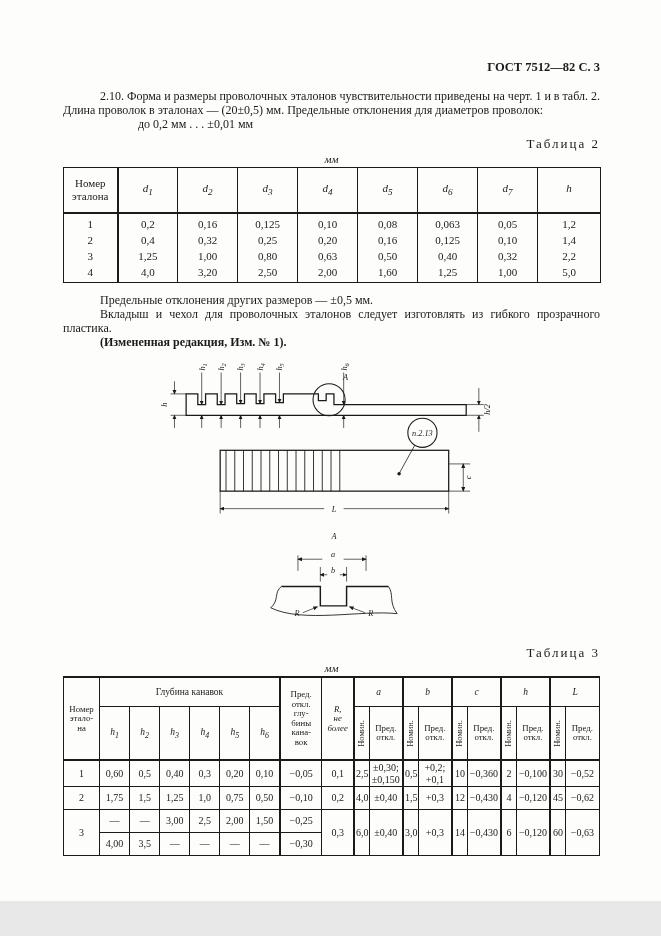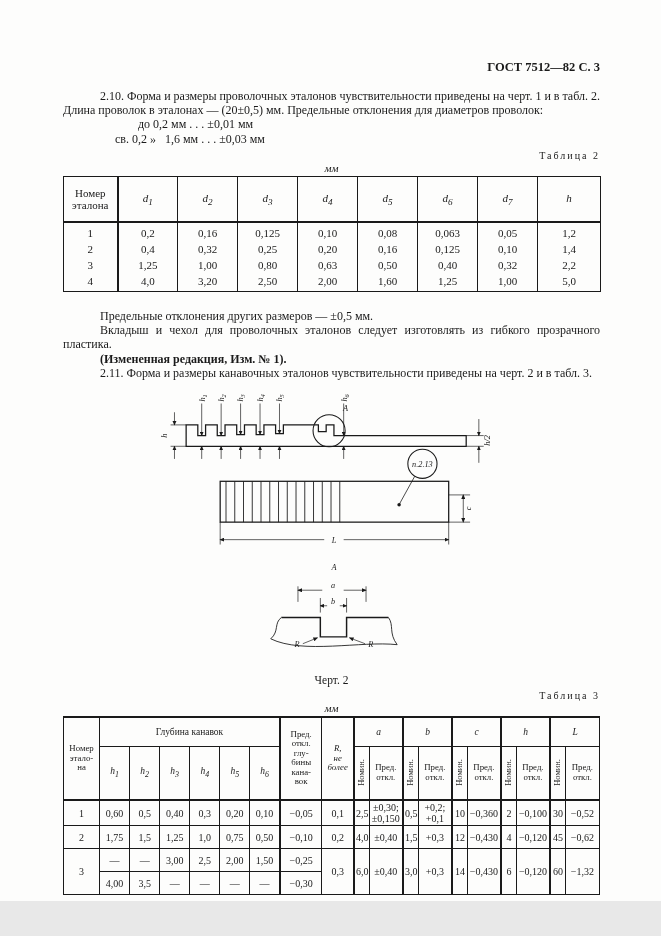--- a/index.html
+++ b/index.html
@@ -4,34 +4,34 @@
 <style>
   html,body{margin:0;padding:0;background:#e8e8e8;}
   .page{position:relative;width:661px;height:901px;background:#fdfdfc;color:#1a1a1a;
         font-family:"Liberation Serif", serif;font-size:12px;overflow:hidden;}
   .content{padding:60px 61px 0 63px;}
   .hdr{text-align:right;font-weight:bold;font-size:12.5px;margin-bottom:14px;}
   .para{ text-align:justify;line-height:1.18;}
   .ind{ text-indent:37px;}
   .tol{white-space:pre;line-height:1.2;}
   .tol1{padding-left:75px;} .tol2{padding-left:52px;} .tol3{padding-left:60px;}
-  .capr{text-align:right;font-size:10px;letter-spacing:2px;margin-top:4px;}
+  .capr{text-align:right;font-size:13px;letter-spacing:2px;margin-top:4px;}
   .units{text-align:center;font-size:11px;margin:1px 0 2px 0;font-style:italic;}
   table{border-collapse:collapse;width:537px;table-layout:fixed;}
   td,th{border:1px solid #1a1a1a;text-align:center;vertical-align:middle;
         font-weight:normal;padding:1px 1px;}
   .t2{font-size:11px;}
   .t2 thead th{height:42px;border-bottom:2.5px solid #1a1a1a;}
   .t2 td{border-top:none;border-bottom:none;height:14px;}
   .t2 tr.first td{padding-top:3px;} .t2 tr.last td{padding-bottom:3px;}
   .t2 table, .t2 {border-top:1.5px solid #1a1a1a;border-bottom:1.5px solid #1a1a1a;}
   .c0{border-right:2px solid #1a1a1a;}
   .ital{font-style:italic;}
   .pl{white-space:pre-line;line-height:1.12;}
-  .midblock{margin-top:17px;}
+  .midblock{margin-top:10px;}
   .bold{font-weight:bold;}
   .fig{width:420px;margin:6px auto 0 auto;}
   .figcap{text-align:center;font-size:11.5px;margin-top:2px;}
   svg text{font-family:"Liberation Serif", serif;fill:#1a1a1a;}
   .dl{font-style:italic;font-size:8.5px;}
   .ssub{font-size:6.5px;}
   .t3{font-size:9.5px;margin-top:2px;border-top:2px solid #1a1a1a;border-bottom:1.5px solid #1a1a1a;}
   .t3 thead tr.h1 th{height:26px;}
   .t3 thead tr.h2 th{height:50px;}
   .t3 thead th{line-height:1.08;}
@@ -44,21 +44,20 @@
 </head>
 <body>
 
 <div class="page">
 <div class="content">
 
   <div class="hdr">ГОСТ 7512—82 С. 3</div>
 
   <div class="para ind">2.10. Форма и размеры проволочных эталонов чувствительности приведены на черт. 1 и в табл. 2. Длина проволок в эталонах — (20±0,5)  мм. Предельные отклонения для диаметров проволок:</div>
   <div class="tol tol1">до 0,2 мм . . . ±0,01 мм</div>
-  <div class="tol tol2">св. 0,2 »   1,6 мм . . . ±0,03 мм</div>
 
   <div class="capr">Таблица 2</div>
   <div class="units">мм</div>
 
   <table class="t2">
     <colgroup>
           <col style="width:54px">
           <col style="width:60px">
           <col style="width:60px">
           <col style="width:60px">
@@ -127,21 +126,20 @@
             <td>1,00</td>
             <td>5,0</td>
       </tr>
     </tbody>
   </table>
 
   <div class="midblock">
     <div class="para ind">Предельные отклонения других размеров — ±0,5 мм.</div>
     <div class="para ind">Вкладыш и чехол для проволочных эталонов следует изготовлять из гибкого прозрачного пластика.</div>
     <div class="para ind bold">(Измененная редакция, Изм. № 1).</div>
-    <div class="para ind">2.11.  Форма и размеры канавочных эталонов чувствительности приведены на черт. 2 и в табл. 3.</div>
   </div>
 
   <div class="fig">
     <svg width="420" height="282" viewBox="0 0 420 290">
       <defs>
         <marker id="arr" markerWidth="7" markerHeight="6" refX="6" refY="3" orient="auto-start-reverse">
           <path d="M0,0 L7,3 L0,6 Z" fill="#1a1a1a"></path>
         </marker>
       </defs>
       <g stroke="#1a1a1a" fill="none" stroke-width="1.3">
@@ -214,21 +212,20 @@
         <g stroke="#1a1a1a" fill="none">
           <path d="M158,238 H198 V258 H225 V238 H268" stroke-width="1.5"></path>
           <path d="M158,238 C150,244 156,252 147,260 M147,260 C180,276 240,262 277,266 M268,238 C274,246 268,254 277,266" stroke-width="0.9"></path>
           <path d="M180,265 L195,259" stroke-width="0.7" marker-end="url(#arr)"></path>
           <path d="M244,265 L228,259" stroke-width="0.7" marker-end="url(#arr)"></path>
         </g>
         <text class="dl" x="174" y="268" text-anchor="middle">R</text>
         <text class="dl" x="250" y="268" text-anchor="middle">R</text>
       </g>
     </svg>
-    <div class="figcap">Черт. 2</div>
   </div>
 
   <div class="capr">Таблица 3</div>
   <div class="units">мм</div>
 
   <table class="t3">
     <colgroup>
       <col style="width:36px">
           <col style="width:30px">
           <col style="width:30px">
@@ -361,21 +358,21 @@
         <td rowspan="2">0,3</td>
         <td rowspan="2" class="gl">6,0</td>
             <td rowspan="2">±0,40</td>
         <td rowspan="2" class="gl">3,0</td>
             <td rowspan="2">+0,3</td>
         <td rowspan="2" class="gl">14</td>
             <td rowspan="2">−0,430</td>
         <td rowspan="2" class="gl">6</td>
             <td rowspan="2">−0,120</td>
         <td rowspan="2" class="gl">60</td>
-            <td rowspan="2">−1,32</td>
+            <td rowspan="2">−0,63</td>
       </tr>
       <tr>
         <td>4,00</td>
             <td>3,5</td>
             <td>—</td>
             <td>—</td>
             <td>—</td>
             <td>—</td>
         <td class="gl">−0,30</td>
       </tr>

